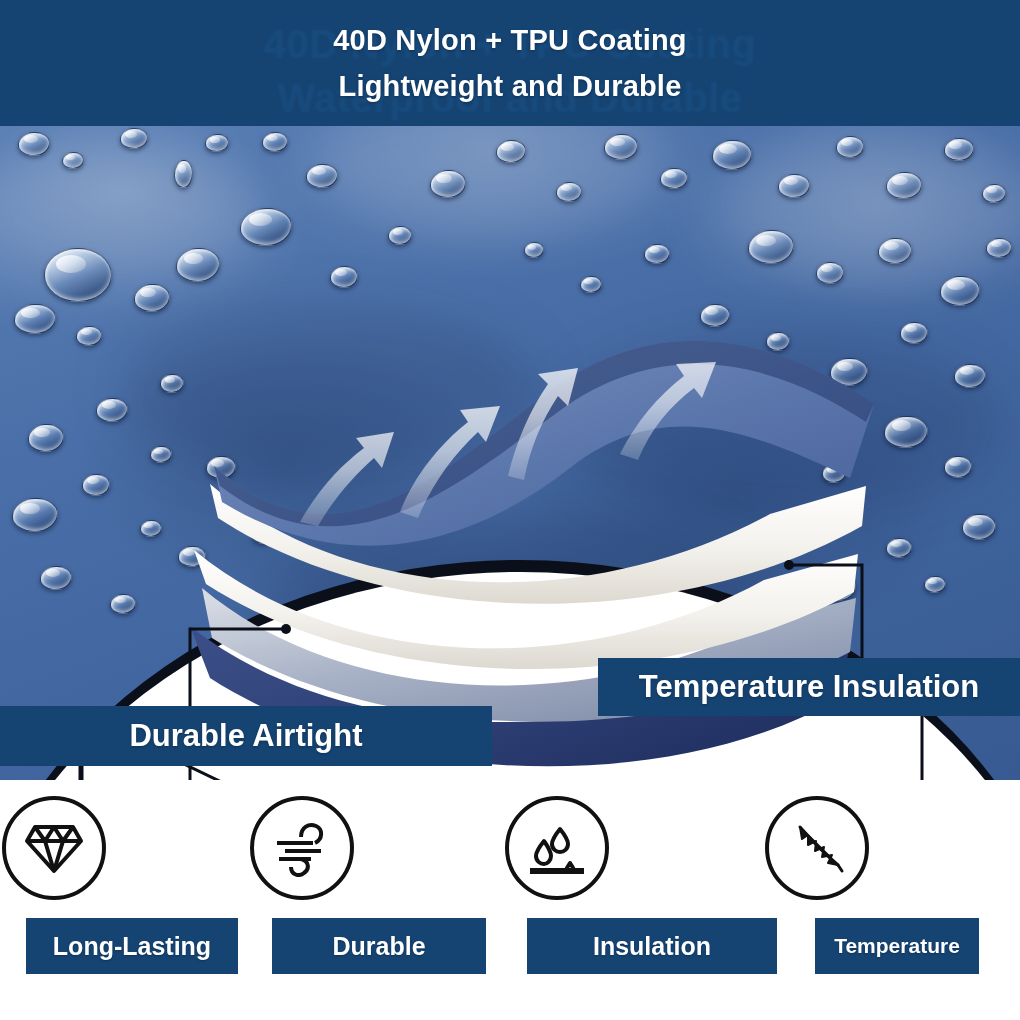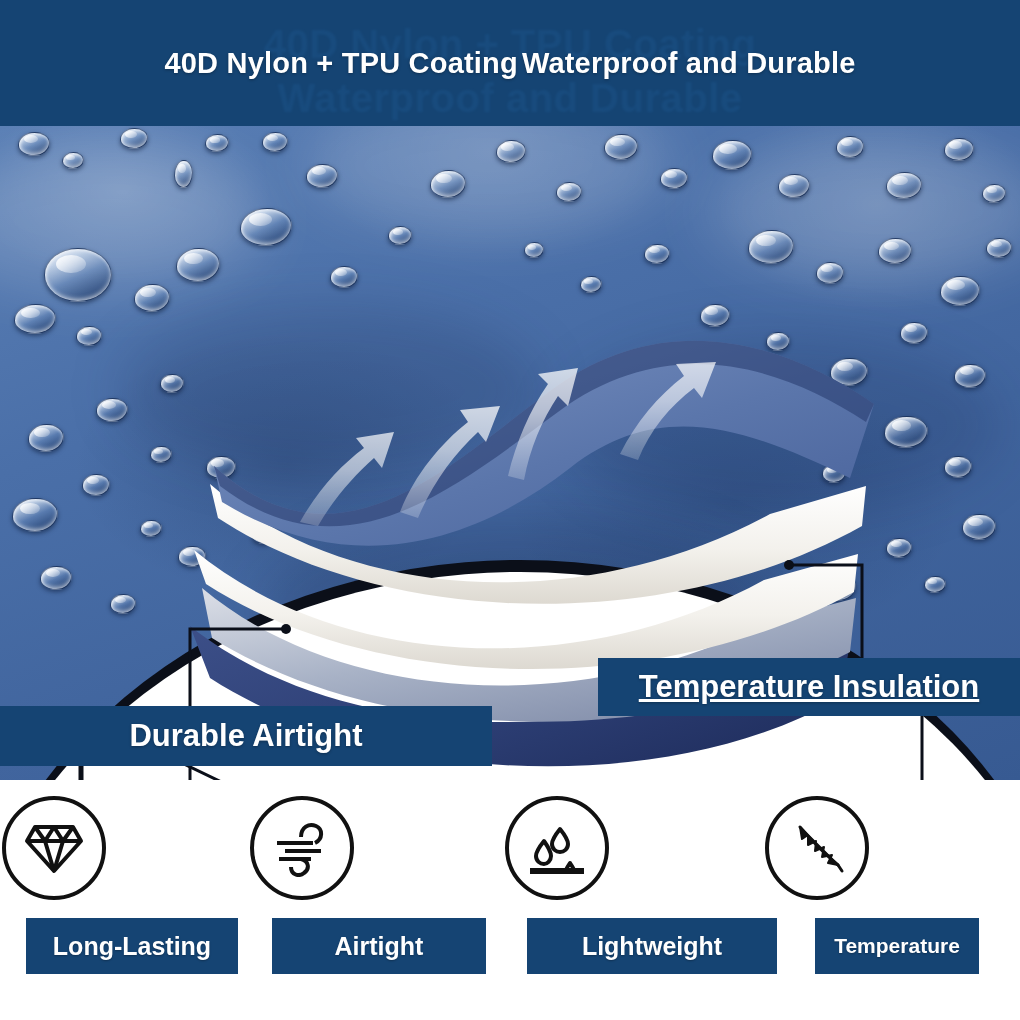--- a/index.html
+++ b/index.html
@@ -6,21 +6,21 @@
   body{width:1020px;height:1020px;font-family:"Liberation Sans",sans-serif;overflow:hidden;}
   #root{position:relative;width:1020px;height:1020px;background:#ffffff;overflow:hidden;}
 
   
   .header{position:absolute;left:0;top:0;width:1020px;height:126px;background:#154473;overflow:hidden;}
   .header-watermark{position:absolute;left:0;top:22px;width:1020px;text-align:center;
     font-size:40px;font-weight:700;color:#1b5186;opacity:.55;letter-spacing:.5px;
     filter:blur(1.2px);white-space:nowrap;}
   .header-watermark.second{top:76px;}
   .header-lines{position:absolute;left:0;top:0;width:1020px;height:126px;
-    display:flex;flex-direction:row;align-items:center;justify-content:center;gap:4px;}
+    display:flex;flex-direction:column;align-items:center;justify-content:center;gap:4px;}
   .header-line{color:#ffffff;font-size:29px;font-weight:700;letter-spacing:.2px;line-height:1.45;
     text-shadow:0 1px 3px rgba(0,0,0,.30);}
 
   
   .stage{position:absolute;left:0;top:126px;width:1020px;height:654px;overflow:hidden;}
 
   
   .fabric{position:absolute;inset:0;
     background:
       radial-gradient(ellipse 240px 150px at 12% 10%, rgba(255,255,255,.17), transparent 62%),
@@ -55,21 +55,21 @@
   .layers{position:absolute;left:150px;top:200px;width:760px;height:450px;}
   .layers svg{display:block;width:100%;height:100%;overflow:visible;}
 
   
   .callouts{position:absolute;left:0;top:0;width:1020px;height:654px;pointer-events:none;}
 
   
   .banner{position:absolute;background:#154473;display:flex;align-items:center;
     color:#fff;font-weight:700;text-shadow:0 1px 3px rgba(0,0,0,.3);}
   .banner-ripstop{left:0;top:706px;width:492px;height:60px;justify-content:center;font-size:31px;}
-  .banner-insulation{left:598px;top:658px;width:422px;height:58px;justify-content:center;font-size:31px;text-decoration:underline;}
+  .banner-insulation{left:598px;top:658px;width:422px;height:58px;justify-content:center;font-size:31px;}
 
   
   .features{position:absolute;left:0;top:780px;width:1020px;height:240px;background:#fff;}
   .feature{position:absolute;top:0;width:255px;height:240px;display:flex;
     flex-direction:column;align-items:flex-start;}
   .fcircle{margin-top:16px;width:96px;height:96px;border-radius:50%;border:4px solid #111;
     display:flex;align-items:center;justify-content:center;background:#fff;}
   .fcircle svg{display:block;}
   .fbox{position:absolute;background:#154473;display:flex;align-items:center;justify-content:center;
     color:#fff;font-weight:700;text-shadow:0 1px 2px rgba(0,0,0,.28);}
@@ -77,21 +77,21 @@
 </head>
 <body>
 
 <div id="root">
 
   <div class="header">
     <div class="header-watermark">40D Nylon + TPU Coating</div>
     <div class="header-watermark second">Waterproof and Durable</div>
     <div class="header-lines">
       <div class="header-line">40D Nylon + TPU Coating</div>
-      <div class="header-line">Waterproof and Durable</div>
+      <div class="header-line">Lightweight and Durable</div>
     </div>
   </div>
 
   <div class="stage">
 
     <div class="fabric">
       <div class="fold" style="left:-60px;top:20px;width:330px;height:150px;background:rgba(255,255,255,.14);"></div>
       <div class="fold" style="left:300px;top:-30px;width:380px;height:140px;background:rgba(255,255,255,.12);"></div>
       <div class="fold" style="left:700px;top:10px;width:360px;height:150px;background:rgba(255,255,255,.13);"></div>
       <div class="fold" style="left:120px;top:180px;width:420px;height:170px;background:rgba(14,32,70,.18);"></div>
@@ -278,37 +278,37 @@
           <g fill="none" stroke="#111" stroke-width="4" stroke-linecap="butt">
             <path d="M6 24 L42 24"></path>
             <path d="M14 32 L50 32"></path>
             <path d="M8 40 L40 40"></path>
             <path d="M30 18 C30 8 38 4 45 7 C52 10 52 20 44 24"></path>
             <path d="M20 48 C20 56 28 58 33 54 C39 50 38 42 30 40"></path>
           </g>
         </svg>
       </div>
       <div class="fbox" style="left:22px;top:138px;width:214px;height:56px;font-size:25px;">
-        <span>Airtight</span>
+        <span>Durable</span>
       </div>
     </div>
 
     <div class="feature" style="left:505px;">
       <div class="fcircle">
         <svg width="62" height="58" viewBox="0 0 62 58">
           <g fill="none" stroke="#111" stroke-width="4" stroke-linejoin="round">
             <path d="M34 10 C34 10 42 20 42 25 C42 30 38 33 34 33 C30 33 26 30 26 25 C26 20 34 10 34 10 Z"></path>
             <path d="M18 22 C18 22 25 32 25 37 C25 42 21 45 18 45 C14 45 10 42 10 37 C10 32 18 22 18 22 Z"></path>
             <path d="M44 44 C44 44 48 50 48 51 L40 51 C40 50 44 44 44 44 Z"></path>
             <path d="M4 52 L58 52" stroke-width="6" stroke-linecap="butt"></path>
           </g>
         </svg>
       </div>
       <div class="fbox" style="left:22px;top:138px;width:250px;height:56px;font-size:25px;">
-        <span>Lightweight</span>
+        <span>Insulation</span>
       </div>
     </div>
 
     <div class="feature" style="left:765px;">
       <div class="fcircle">
         <svg width="62" height="58" viewBox="0 0 62 58">
           <g fill="#111" stroke="#111" stroke-width="2" stroke-linejoin="round">
             <path d="M14 8 L16 20 L22 16 L22 26 L30 22 L29 32 L38 28 L36 38 L46 36 L42 44 L52 46
                      L14 8 Z"></path>
             <path d="M14 8 C26 22 40 36 52 46" fill="none" stroke-width="3" stroke-linecap="round"></path>

